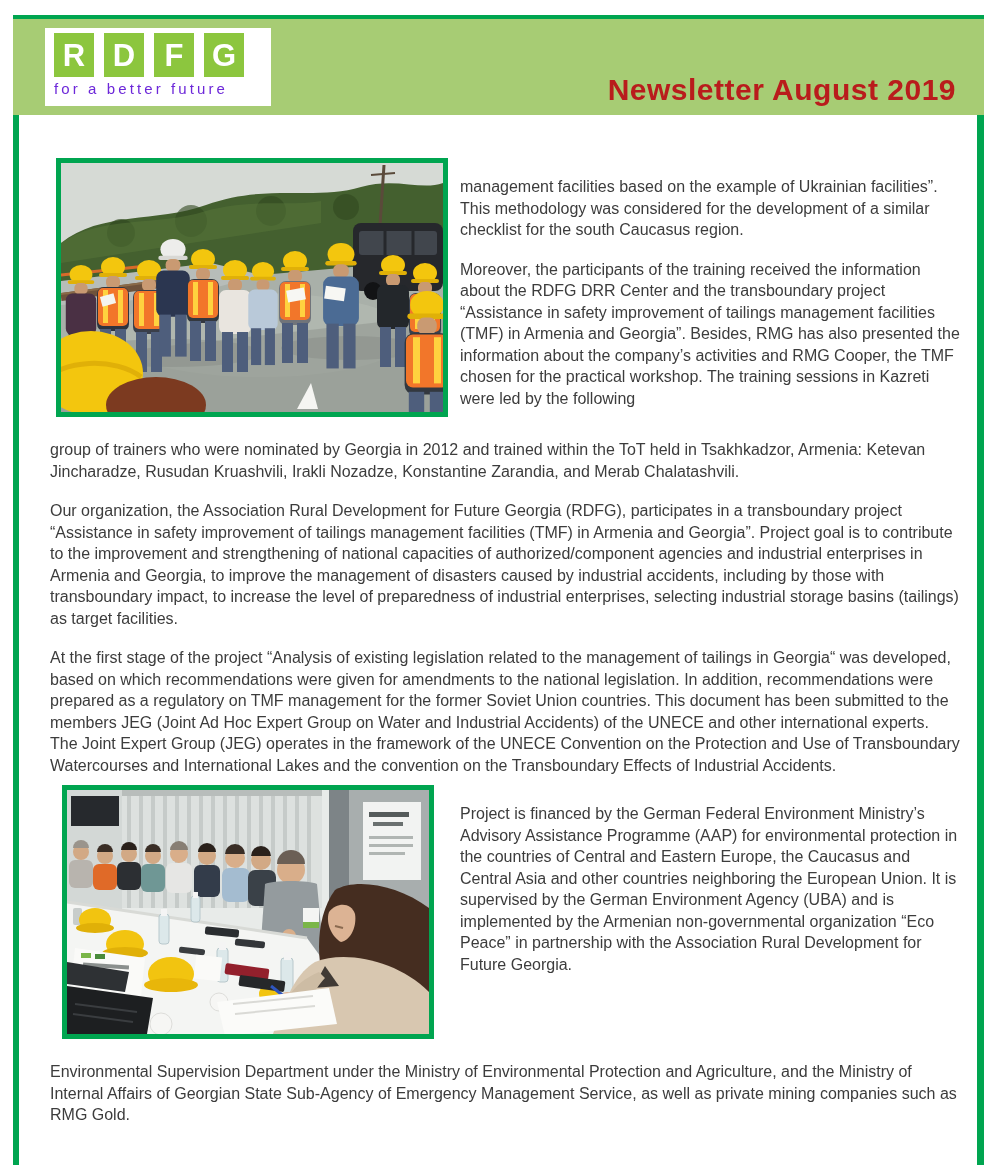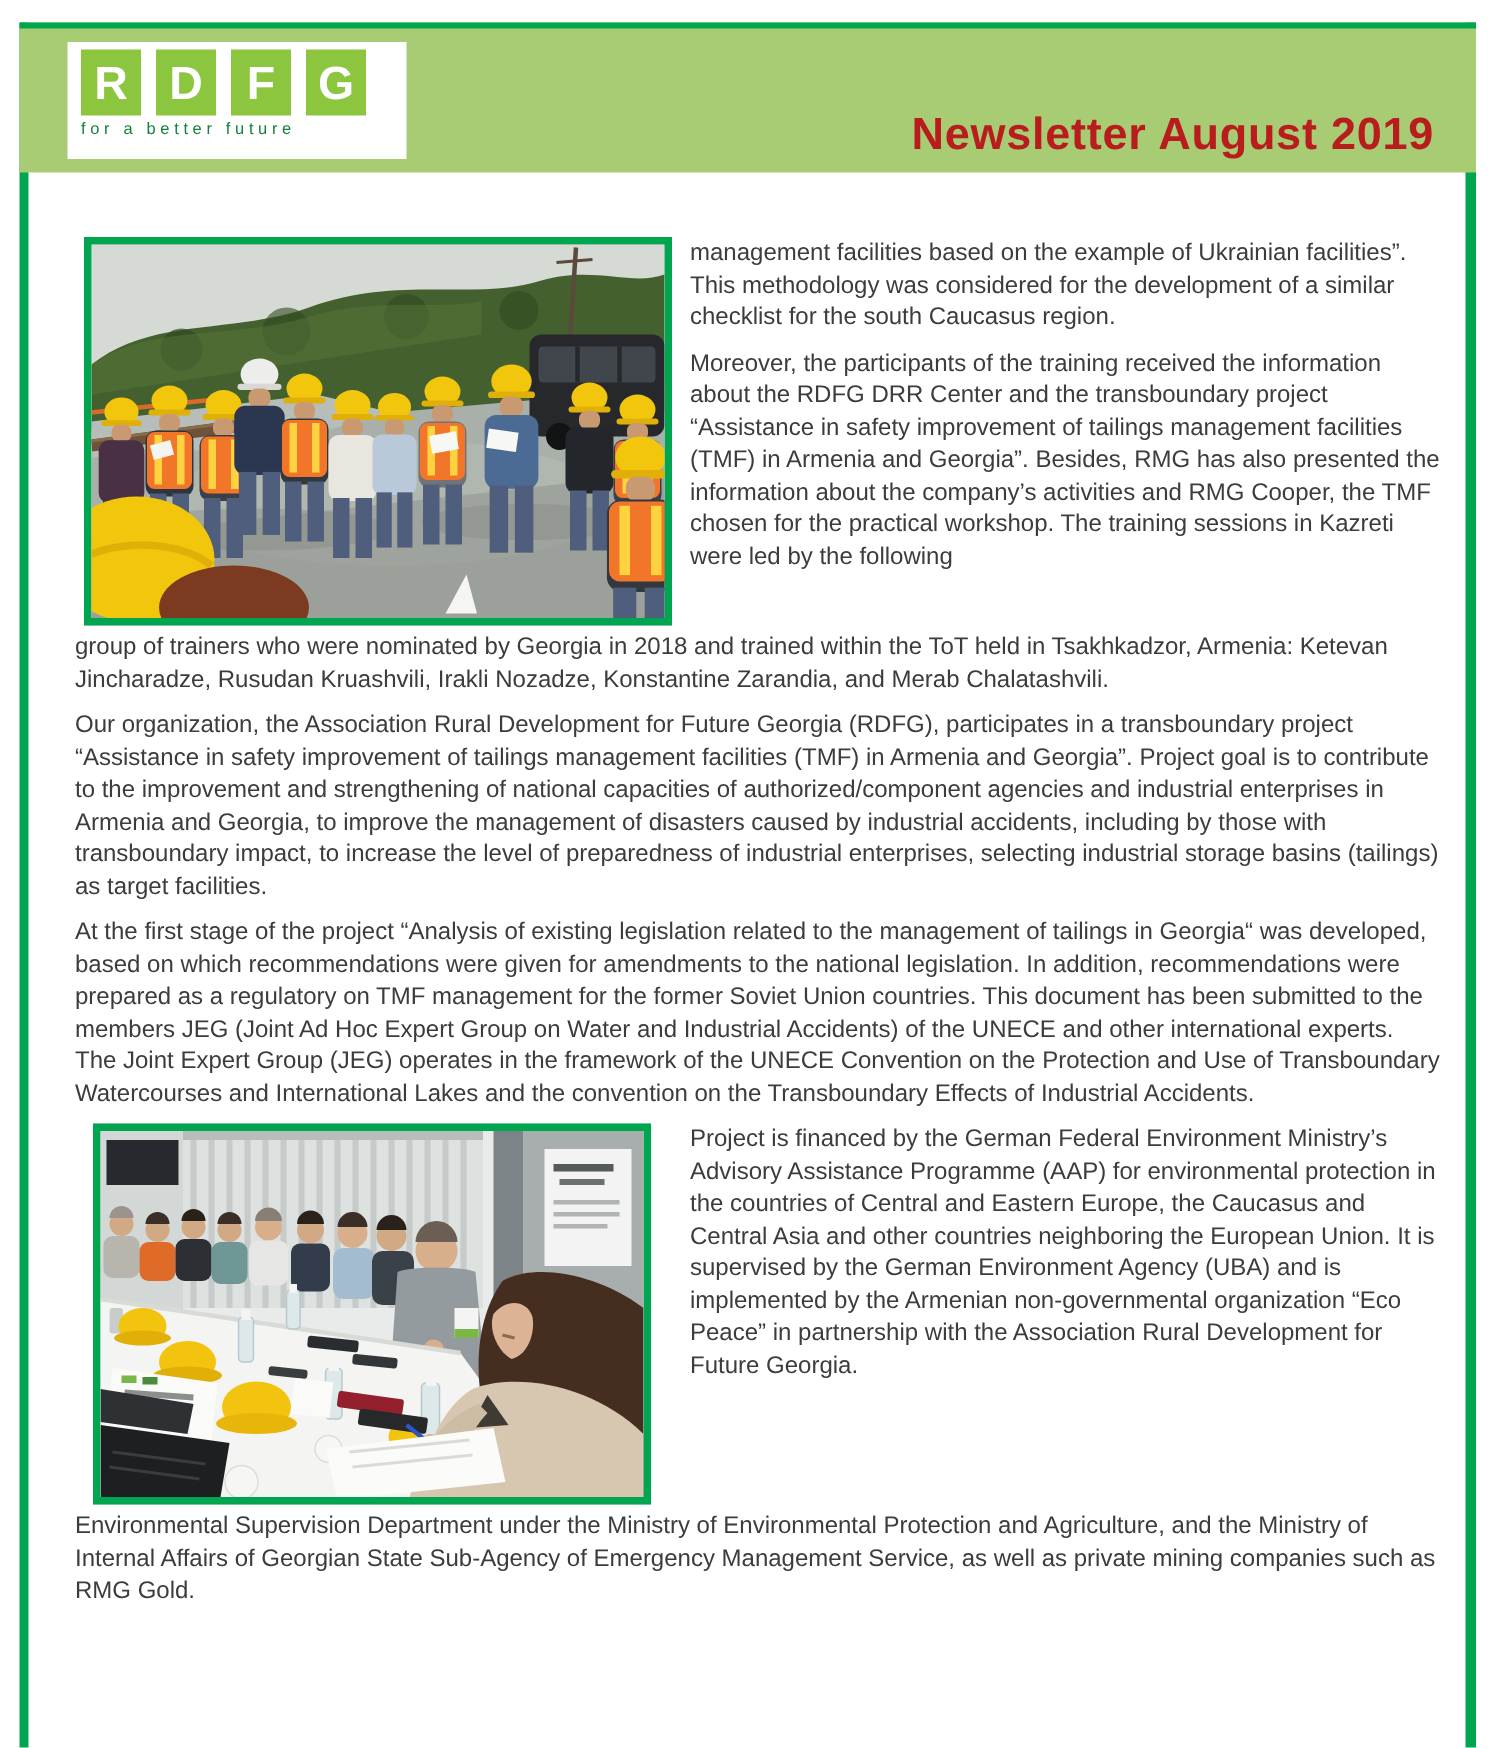--- a/index.html
+++ b/index.html
@@ -10,28 +10,28 @@
   .border-left{position:absolute;left:13px;top:15px;width:6px;height:1150px;background:#00A550;}
   .border-right{position:absolute;left:977px;top:15px;width:7px;height:1150px;background:#00A550;}
 
   
   .banner{position:absolute;left:13px;top:15px;width:971px;height:100px;
           background:#A7CC74;border-top:4px solid #00A550;box-sizing:border-box;}
   .logo-box{position:absolute;left:32px;top:9px;width:226px;height:78px;background:#ffffff;}
   .logo-squares{display:flex;gap:10px;padding:5px 0 0 9px;}
   .logo-sq{width:40px;height:44px;background:#8CC63E;color:#ffffff;font-weight:bold;
            font-size:31px;display:flex;align-items:center;justify-content:center;line-height:1;}
-  .logo-tagline{color:#15803d;font-size:11px;letter-spacing:3.1px;padding-left:9px;margin-top:3px;white-space:nowrap;}
+  .logo-tagline{color:#6d28d9;font-size:15px;letter-spacing:3.1px;padding-left:9px;margin-top:3px;white-space:nowrap;}
   .banner-title{position:absolute;right:28px;bottom:10px;color:#b91c1c;font-weight:bold;
                 font-size:30px;line-height:1;letter-spacing:0.5px;}
 
   
   .content{position:absolute;left:50px;top:158px;width:910px;
            font-size:16px;line-height:21.5px;color:#3C3C3C;}
-  .content p{margin:0 0 9px 0;}
+  .content p{margin:18px 0 9px 0;}
   .media-row{display:flex;align-items:flex-start;}
   .side-col{flex:1;min-width:0;}
   .photo-frame{border:5px solid #00A550;flex:none;background:#cfd4cf;font-size:0;line-height:0;}
   .photo-frame.one{width:382px;height:249px;margin:0 12px 4px 6px;}
   .photo-frame.two{width:362px;height:244px;margin:0 26px 4px 12px;}
   svg{display:block;}
 </style>
 </head>
 <body>
 
@@ -130,21 +130,21 @@
           <ellipse cx="95" cy="242" rx="50" ry="28" fill="#7C3A20"></ellipse>
         </g>
       </svg>
     </div>
     <div class="side-col">
       <p>management facilities based on the example of Ukrainian facilities”. This methodology was considered for the development of a similar checklist for the south Caucasus region.</p>
       <p>Moreover, the participants of the training received the information about the RDFG DRR Center and the transboundary project  “Assistance in safety improvement of tailings management facilities (TMF) in Armenia and Georgia”. Besides, RMG has also presented the information about the company’s activities and RMG Cooper, the TMF chosen for the practical workshop. The training sessions in Kazreti were led by the following</p>
     </div>
   </div>
 
-  <p>group of trainers who were nominated by Georgia in 2018 and trained within the ToT held in Tsakhkadzor, Armenia: Ketevan Jincharadze, Rusudan Kruashvili, Irakli Nozadze, Konstantine Zarandia, and Merab Chalatashvili.</p>
+  <p>group of trainers who were nominated by Georgia in 2012 and trained within the ToT held in Tsakhkadzor, Armenia: Ketevan Jincharadze, Rusudan Kruashvili, Irakli Nozadze, Konstantine Zarandia, and Merab Chalatashvili.</p>
   <p>Our organization, the Association Rural Development for Future Georgia (RDFG), participates in a transboundary project “Assistance in safety improvement of tailings management facilities (TMF) in Armenia and Georgia”. Project goal is to contribute to the improvement and strengthening of national capacities of  authorized/component agencies and industrial enterprises in Armenia and Georgia, to improve the management of disasters caused by industrial accidents, including by those with transboundary impact, to increase the level of preparedness of industrial enterprises, selecting industrial storage basins (tailings) as target facilities.</p>
   <p>At the first stage of the project “Analysis of existing legislation related to the management of tailings in Georgia“ was developed, based on which recommendations were given for amendments to the national legislation. In addition, recommendations were prepared as a regulatory on TMF management for the former Soviet Union countries. This document has been submitted to the members JEG (Joint Ad Hoc Expert Group on Water and Industrial Accidents) of the UNECE and other international experts. The Joint Expert Group (JEG) operates in the framework of the UNECE Convention on the Protection and Use of Transboundary Watercourses and International Lakes and the convention on the Transboundary Effects of Industrial Accidents.</p>
 
   <div class="media-row">
     <div class="photo-frame two">
       <svg width="362" height="244" viewBox="0 0 362 244">
         <g>
           <rect x="0" y="0" width="362" height="244" fill="#E8EBE9"></rect>
           <rect x="0" y="0" width="55" height="165" fill="#D3D8D6"></rect>
           <rect x="4" y="6" width="48" height="30" fill="#26292D"></rect>

